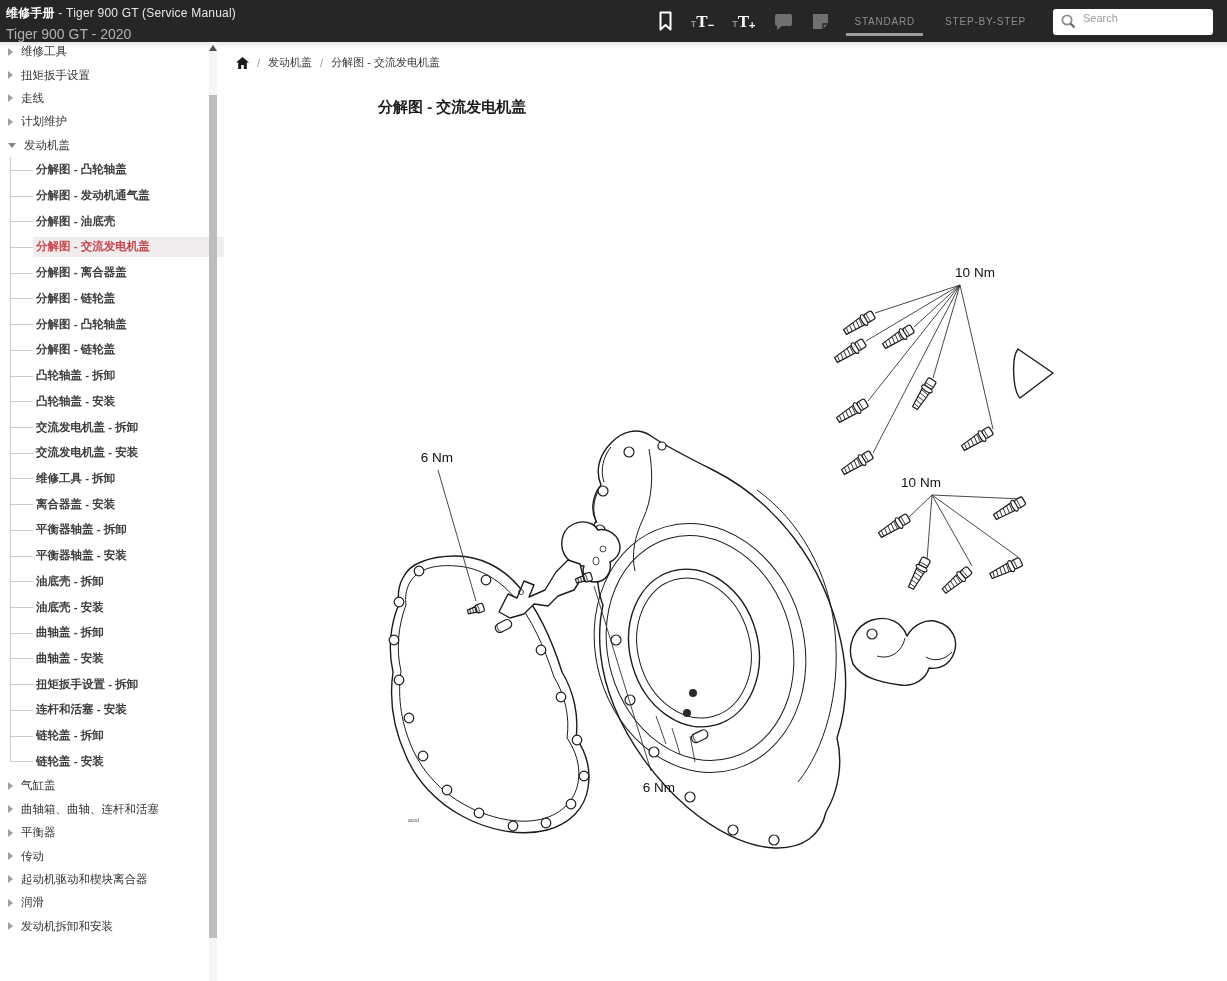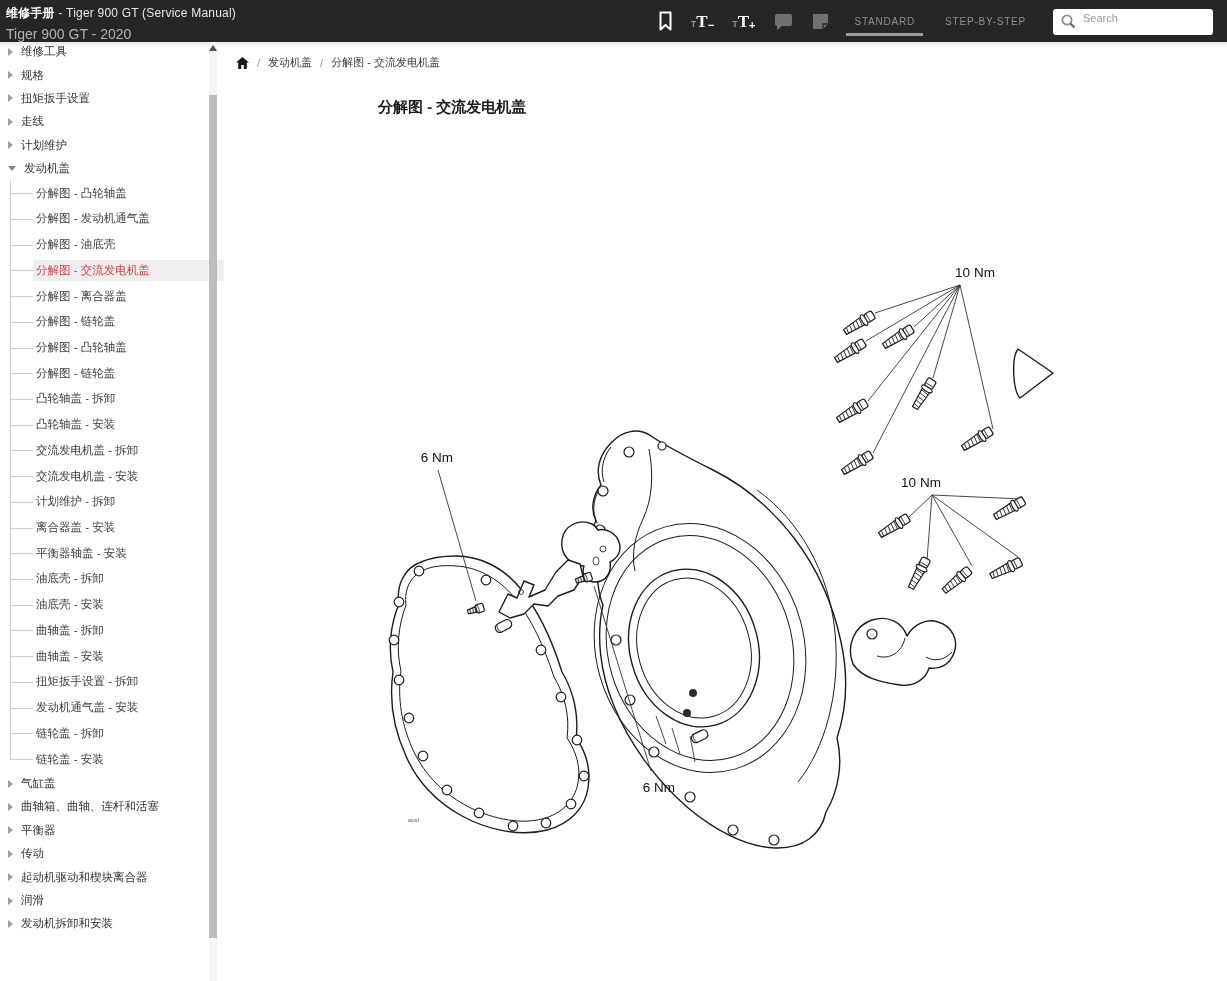--- a/index.html
+++ b/index.html
@@ -33,21 +33,21 @@
     background:linear-gradient(rgba(0,0,0,.10), rgba(0,0,0,0)); pointer-events:none; }
 
   
   .sidebar { position:absolute; top:42px; left:0; width:224px; bottom:0; background:#fff; overflow:hidden; }
   .tree { margin-top:-2px; }
   .tree-parent { height:23.4px; display:flex; align-items:center; cursor:pointer;text-align:center; }
   .tp-arrow { width:0; height:0; border-style:solid; margin:0 8px; flex:none; }
   .tp-arrow.right { border-width:4px 0 4px 5.5px; border-color:transparent transparent transparent #9d9d9d; }
   .tp-arrow.down  { border-width:5.5px 4px 0 4px; border-color:#838383 transparent transparent transparent; }
   .tp-label { font-size:11.5px; color:#333; white-space:nowrap; }
-  .tree-children { position:relative; }
+  .tree-children { position:relative;font-weight:bold; }
   .tree-children::before { content:""; position:absolute; left:10px; top:0; bottom:12.8px; width:1px; background:#cdcdcd; }
   .tree-child { height:25.72px; position:relative; display:flex; align-items:center; cursor:pointer; }
   .tree-child::before { content:""; position:absolute; left:10px; top:50%; width:23px; height:1px; background:#cdcdcd; }
   .tc-label { margin-left:36px; font-size:11.5px; color:#3d3d3d; white-space:nowrap; position:relative; z-index:1; }
   .tree-child.selected { background:linear-gradient(to right, transparent 33px, #f2eded 33px);
                          background-clip:content-box; padding:2.6px 0; }
   .tree-child.selected .tc-label { color:#c4494f; }
 
   .scrollbar { position:absolute; top:42px; left:209px; width:8px; bottom:0; background:#f5f5f5; z-index:7; }
   .sb-up { position:absolute; top:3px; left:0; width:0; height:0;
@@ -124,24 +124,20 @@
 <div class="top-shadow"></div>
 
 <div class="sidebar">
   <nav class="tree">
       <div class="tree-parent">
         <span class="tp-arrow right"></span>
         <span class="tp-label">维修工具</span>
       </div>
       <div class="tree-parent">
         <span class="tp-arrow right"></span>
-        <span class="tp-label">规格</span>
-      </div>
-      <div class="tree-parent">
-        <span class="tp-arrow right"></span>
         <span class="tp-label">扭矩扳手设置</span>
       </div>
       <div class="tree-parent">
         <span class="tp-arrow right"></span>
         <span class="tp-label">走线</span>
       </div>
       <div class="tree-parent">
         <span class="tp-arrow right"></span>
         <span class="tp-label">计划维护</span>
       </div>
@@ -180,45 +176,48 @@
         <div class="tree-child">
           <span class="tc-label">凸轮轴盖 - 安装</span>
         </div>
         <div class="tree-child">
           <span class="tc-label">交流发电机盖 - 拆卸</span>
         </div>
         <div class="tree-child">
           <span class="tc-label">交流发电机盖 - 安装</span>
         </div>
         <div class="tree-child">
-          <span class="tc-label">计划维护 - 拆卸</span>
+          <span class="tc-label">维修工具 - 拆卸</span>
         </div>
         <div class="tree-child">
           <span class="tc-label">离合器盖 - 安装</span>
         </div>
         <div class="tree-child">
+          <span class="tc-label">平衡器轴盖 - 拆卸</span>
+        </div>
+        <div class="tree-child">
           <span class="tc-label">平衡器轴盖 - 安装</span>
         </div>
         <div class="tree-child">
           <span class="tc-label">油底壳 - 拆卸</span>
         </div>
         <div class="tree-child">
           <span class="tc-label">油底壳 - 安装</span>
         </div>
         <div class="tree-child">
           <span class="tc-label">曲轴盖 - 拆卸</span>
         </div>
         <div class="tree-child">
           <span class="tc-label">曲轴盖 - 安装</span>
         </div>
         <div class="tree-child">
           <span class="tc-label">扭矩扳手设置 - 拆卸</span>
         </div>
         <div class="tree-child">
-          <span class="tc-label">发动机通气盖 - 安装</span>
+          <span class="tc-label">连杆和活塞 - 安装</span>
         </div>
         <div class="tree-child">
           <span class="tc-label">链轮盖 - 拆卸</span>
         </div>
         <div class="tree-child">
           <span class="tc-label">链轮盖 - 安装</span>
         </div>
       </div>
       <div class="tree-parent">
         <span class="tp-arrow right"></span>

